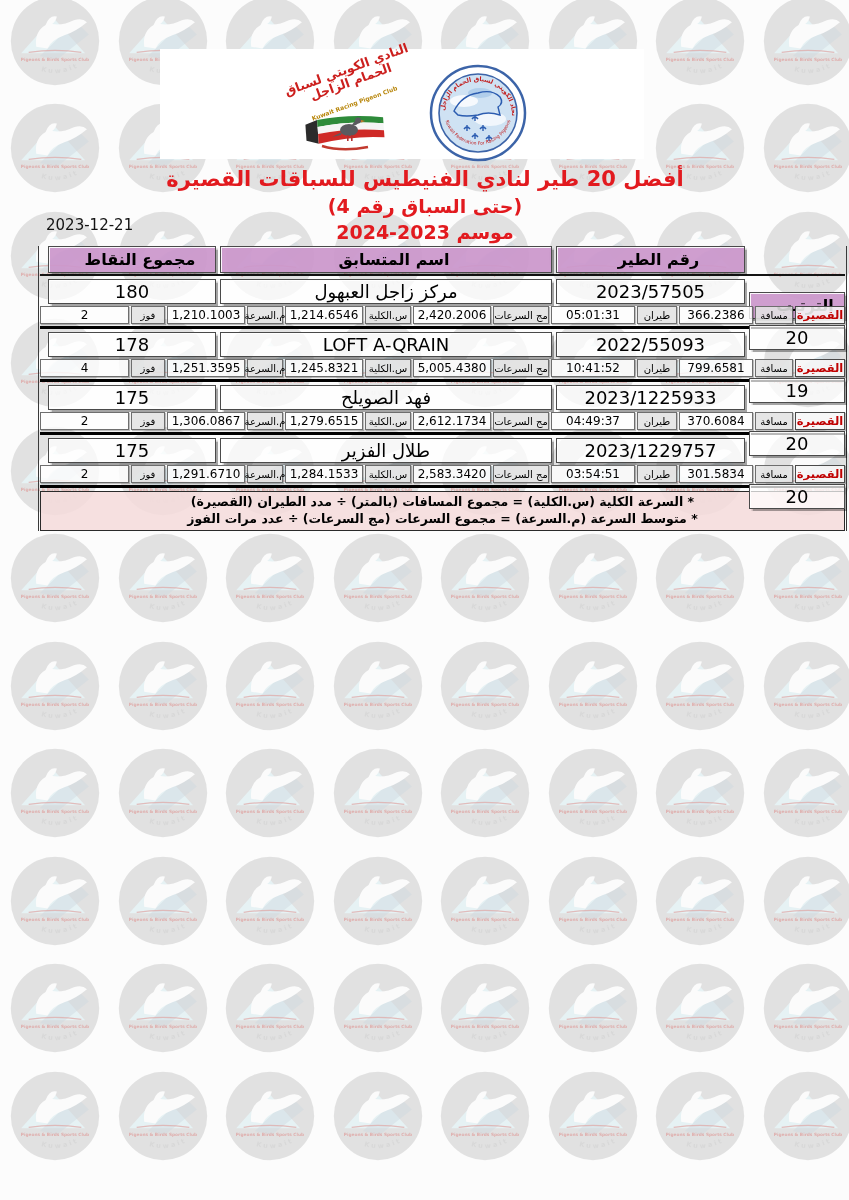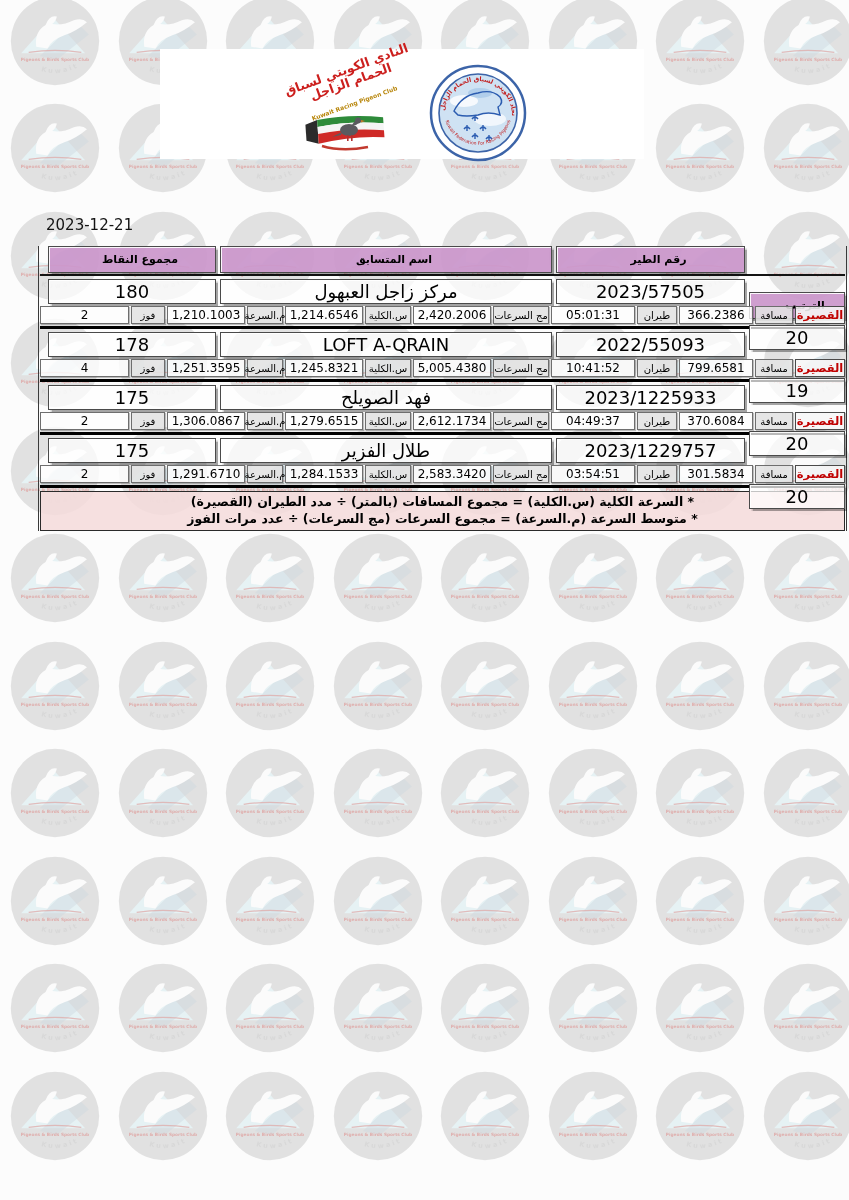--- a/index.html
+++ b/index.html
@@ -28,21 +28,21 @@
   .title-l3 { font-size:19px; line-height:26px; }
   .title-l3 bdo, .title-l3 span.years { direction:ltr; unicode-bidi:bidi-override; }
   .report-date { position:absolute; left:46px; top:216px; z-index:1; font-size:15px; color:#141414; direction:ltr; }
   
   .race-table { position:absolute; left:38px; top:246px; width:809px; z-index:1;
                 border-left:1.5px solid #3a3a3a; border-right:1.5px solid #3a3a3a; padding:0 1px; }
   .row { display:flex; direction:rtl; gap:4px; }
   .cell3d { border:1px solid #4a4a4a; display:flex; align-items:center; justify-content:center;
             box-shadow: inset 1px 1px 0 rgba(255,255,255,.9), 1.5px 1.5px 1px rgba(0,0,0,.35); }
   .header-row { height:30px; border-bottom:2.5px solid #141414; padding-bottom:1px; margin-bottom:3px; }
-  .hcell { background:rgba(203,150,203,.92); font-weight:bold; font-size:11px; color:#000; height:27px;padding-left:16px; }
+  .hcell { background:rgba(203,150,203,.92); font-weight:bold; font-size:16px; color:#000; height:27px;padding-left:16px; }
   .w-rank { width:96px; flex:0 0 auto;margin-top:46px; }
   .w-bird { width:189px; flex:0 0 auto; }
   .w-name { width:332px; flex:0 0 auto; }
   .w-pts  { width:168px; flex:0 0 auto; }
   .record { border-bottom:3px solid #000; padding-bottom:2px; margin-bottom:3px; }
   .main-row { height:25px; margin-bottom:2px; }
   .mcell { background:rgba(255,255,255,.72); font-size:18px; color:#000; height:25px; }
   .num { direction:ltr; }
   .detail-row { height:18px; gap:2px; }
   .dcell { border:1px solid #6e6e6e; display:flex; align-items:center; justify-content:center;
@@ -393,20 +393,28 @@
       <text font-size="6.2" fill="#c21d1d" font-weight="bold">
         <textPath href="#arc-top" startOffset="4%">الاتحاد الكويتي لسباق الحمام الزاجل</textPath>
       </text>
       <path id="arc-bot" d="M17 56 A34 34 0 0 0 83 56" fill="none"></path>
       <text font-size="4.6" fill="#c21d1d">
         <textPath href="#arc-bot" startOffset="2%">Kuwait Federation For Racing Pigeons</textPath>
       </text>
     </svg>
   </div>
 
+  <div class="titles">
+    <div class="title-l1">أفضل 20 طير لنادي الفنيطيس للسباقات القصيرة</div>
+    <div class="title-l2">(حتى السباق رقم 4)</div>
+    <div class="title-l3">
+      <span>موسم</span>
+      <span class="years">2024-2023</span>
+    </div>
+  </div>
 
   <div class="report-date">2023-12-21</div>
 
   <div class="race-table">
 
     <div class="row header-row">
       <div class="cell3d hcell w-rank">الترتيب</div>
       <div class="cell3d hcell w-bird">رقم الطير</div>
       <div class="cell3d hcell w-name">اسم المتسابق</div>
       <div class="cell3d hcell w-pts">مجموع النقاط</div>

